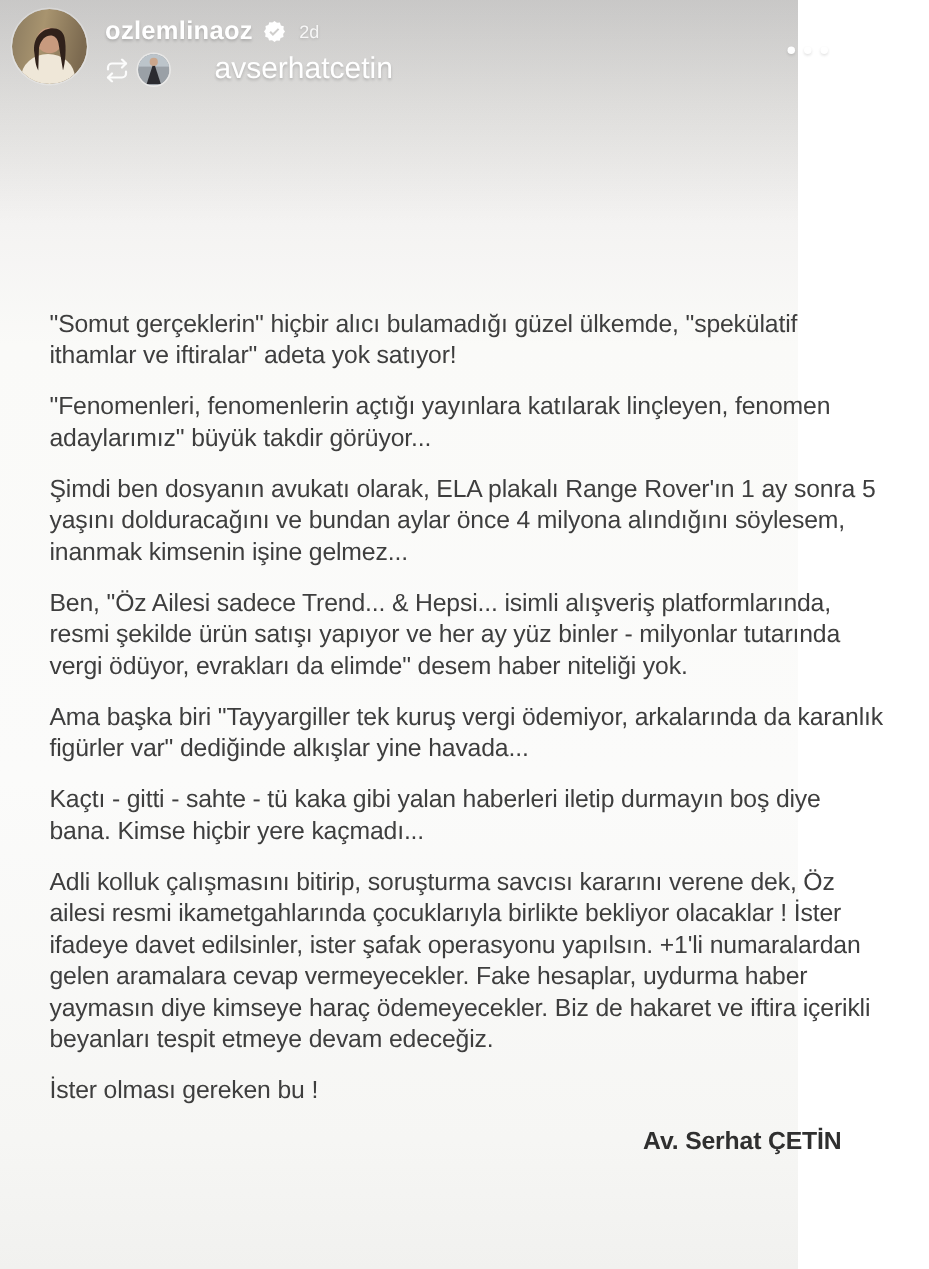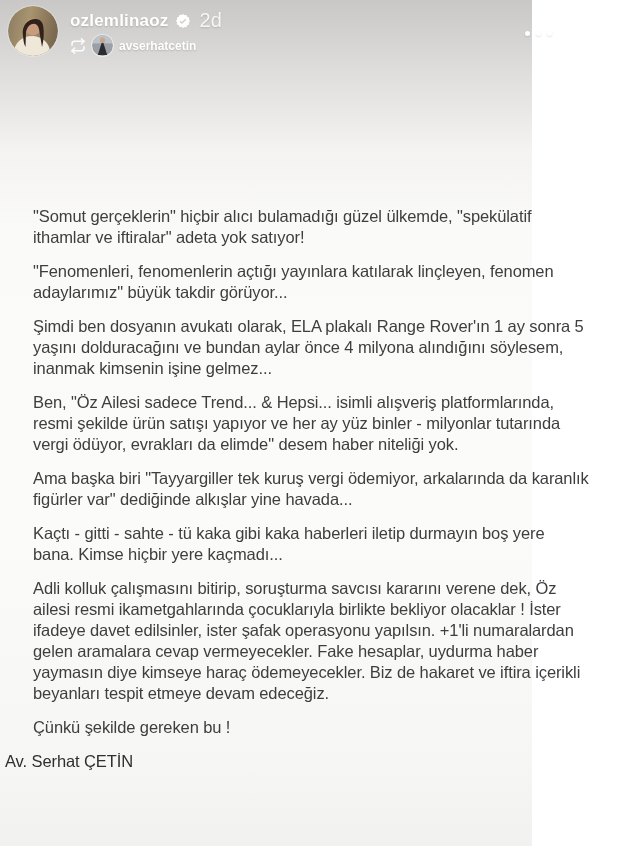--- a/index.html
+++ b/index.html
@@ -29,52 +29,52 @@
   }
   .avatar svg { display: block; }
   .id-block { position: absolute; left: 70px; top: 11px; }
   .row1 { display: flex; align-items: center; gap: 7px; height: 19px; }
   .username {
     color: #fff; font-size: 17px; font-weight: 700; letter-spacing: .2px;
     text-shadow: 0 1px 2px rgba(0,0,0,0.18); cursor: pointer; white-space: nowrap;
   }
   .badge { width: 14px; height: 14px; display: inline-flex; flex: 0 0 auto; }
   .timestamp {
-    color: rgba(255,255,255,0.85); font-size: 20px;
+    color: rgba(255,255,255,0.85); font-size: 12px;
     text-shadow: 0 1px 2px rgba(0,0,0,0.15); margin-left: 3px;
   }
   .row2 { display: flex; align-items: center; gap: 6px; margin-top: 5px; }
   .repost-glyph { width: 16px; height: 16px; display: inline-flex; opacity: .95; }
   .mini-avatar {
     width: 21px; height: 21px; border-radius: 50%; overflow: hidden; cursor: pointer;
     box-shadow: 0 0 0 1px rgba(255,255,255,0.45); flex: 0 0 auto;
   }
   .mini-avatar svg { display: block; }
   .repost-user {
-    color: #fff; font-size: 12px; font-weight: 700;
-    text-shadow: 0 1px 2px rgba(0,0,0,0.18); cursor: pointer; white-space: nowrap;
+    color: #fff; font-size: 20px; font-weight: 400;
+    text-shadow: 0 1px 2px rgba(0,0,0,0.18); cursor: pointer; white-space: nowrap; margin-left: 24px;
   }
   button.hbtn { background: none; border: 0; padding: 0; margin: 0; cursor: pointer; position: absolute; }
   .more { left: 525px; top: 22px; width: 34px; height: 22px; display: flex; align-items: center; }
   .dots { display: flex; gap: 6px; }
   .dots span {
     width: 5px; height: 5px; border-radius: 50%; background: #fff;
     box-shadow: 0 1px 2px rgba(0,0,0,0.12);
   }
   .close { left: 577px; top: 14px; width: 38px; height: 38px; }
 
   
   .post {
     position: absolute; left: 33px; top: 206px; width: 556px;
     color: #3e3e3e; font-size: 16.5px; line-height: 21px; z-index: 1;
     letter-spacing: -0.1px;
   }
   .post p { margin: 0 0 13px 0; }
   .post p.signature {
-    margin: 6px 0 0 0; text-align: left; font-weight: 400; color: #2f2f2f;
+    margin: 6px 0 0 0; text-align: right; font-weight: 700; color: #2f2f2f;
     position: relative; left: -28px;
   }
 </style>
 </head>
 <body>
 
 <div class="stage">
   <div class="scrim"></div>
 
   <header class="story-header">
@@ -154,18 +154,18 @@
     </button>
 
   </header>
 
   <main class="post">
     <p>"Somut gerçeklerin" hiçbir alıcı bulamadığı güzel ülkemde, "spekülatif ithamlar ve iftiralar" adeta yok satıyor!</p>
     <p>"Fenomenleri, fenomenlerin açtığı yayınlara katılarak linçleyen,  fenomen adaylarımız" büyük takdir görüyor...</p>
     <p>Şimdi ben dosyanın avukatı olarak, ELA plakalı Range Rover'ın 1 ay sonra 5 yaşını dolduracağını ve bundan aylar önce 4 milyona alındığını söylesem, inanmak kimsenin işine gelmez...</p>
     <p>Ben, "Öz Ailesi sadece Trend... &amp; Hepsi... isimli alışveriş platformlarında, resmi şekilde ürün satışı yapıyor ve her ay yüz binler - milyonlar tutarında vergi ödüyor, evrakları da elimde" desem haber niteliği yok.</p>
     <p>Ama başka biri "Tayyargiller tek kuruş vergi ödemiyor, arkalarında da karanlık figürler var" dediğinde alkışlar yine havada...</p>
-    <p>Kaçtı - gitti - sahte - tü kaka gibi kaka haberleri iletip durmayın boş yere bana. Kimse hiçbir yere kaçmadı...</p>
+    <p>Kaçtı - gitti - sahte - tü kaka gibi yalan haberleri iletip durmayın boş diye bana. Kimse hiçbir yere kaçmadı...</p>
     <p>Adli kolluk çalışmasını bitirip, soruşturma savcısı kararını verene dek, Öz ailesi resmi ikametgahlarında çocuklarıyla birlikte bekliyor olacaklar ! İster ifadeye davet edilsinler, ister şafak operasyonu yapılsın. +1'li numaralardan gelen aramalara cevap vermeyecekler. Fake hesaplar, uydurma haber yaymasın diye kimseye haraç ödemeyecekler. Biz de hakaret ve iftira içerikli beyanları tespit etmeye devam edeceğiz.</p>
-    <p>Çünkü şekilde gereken bu !</p>
+    <p>İster olması gereken bu !</p>
     <p class="signature">Av. Serhat ÇETİN</p>
   </main>
 </div>
 
 </body></html>

